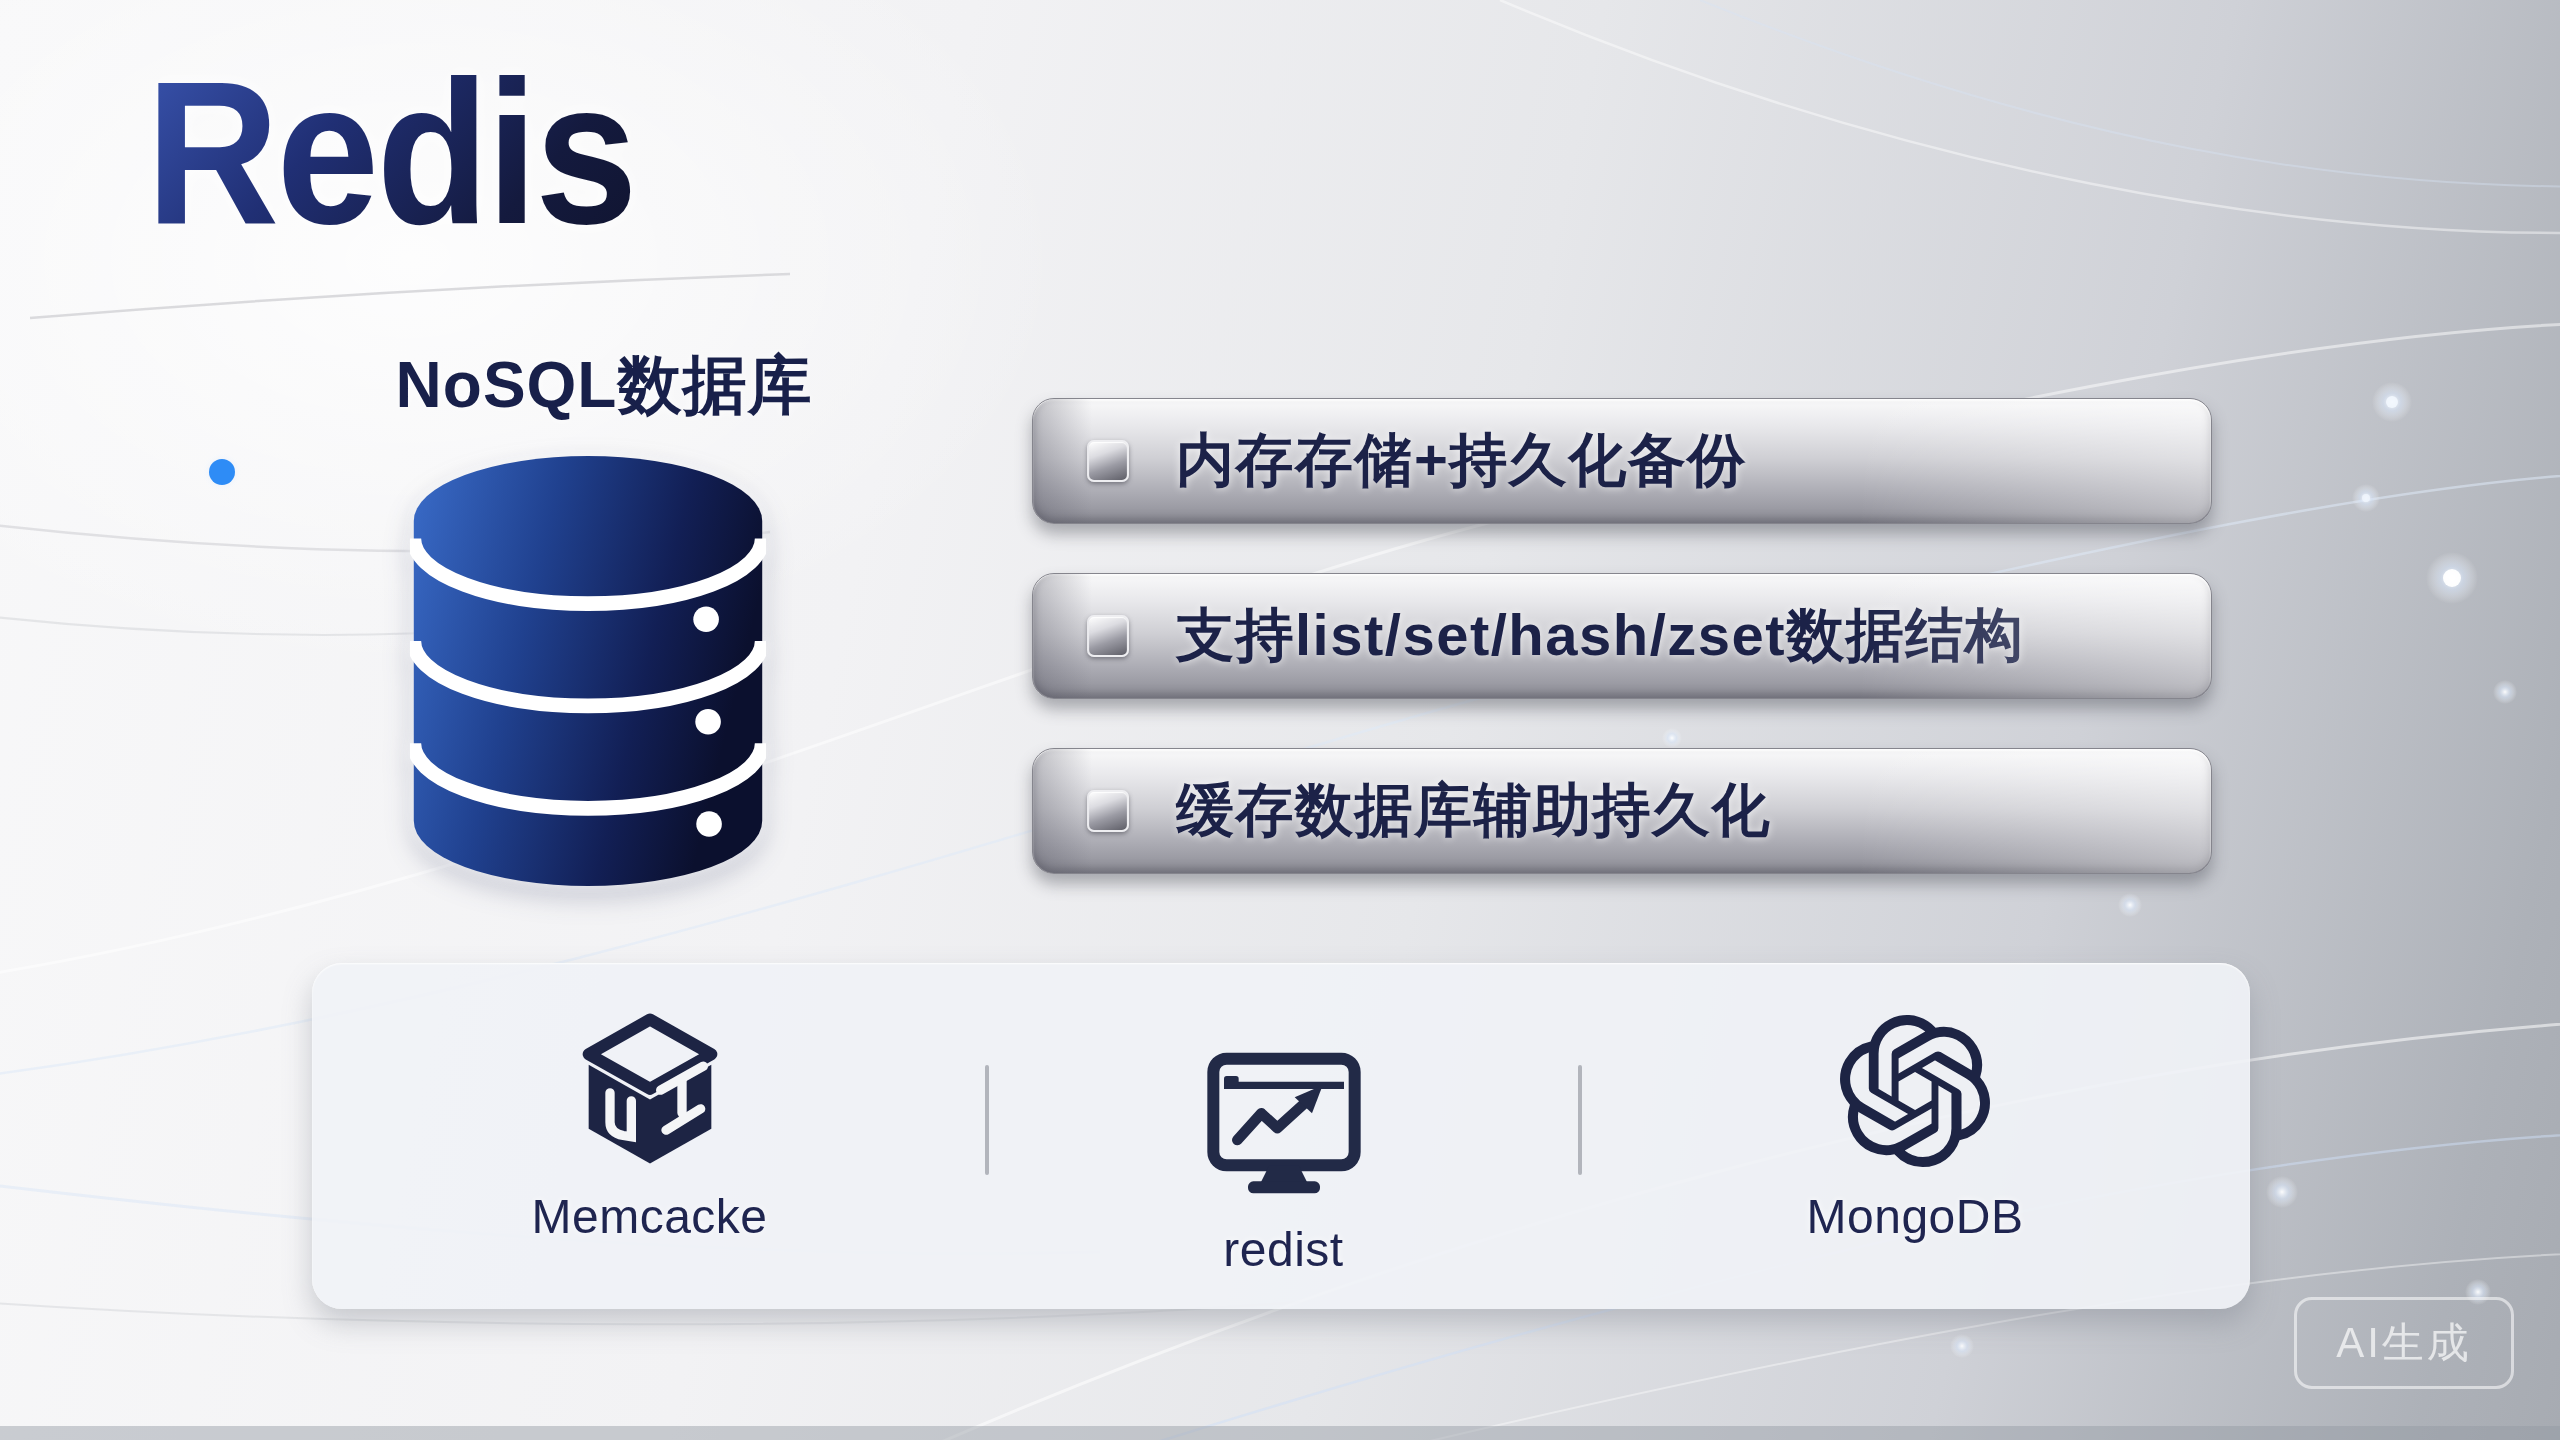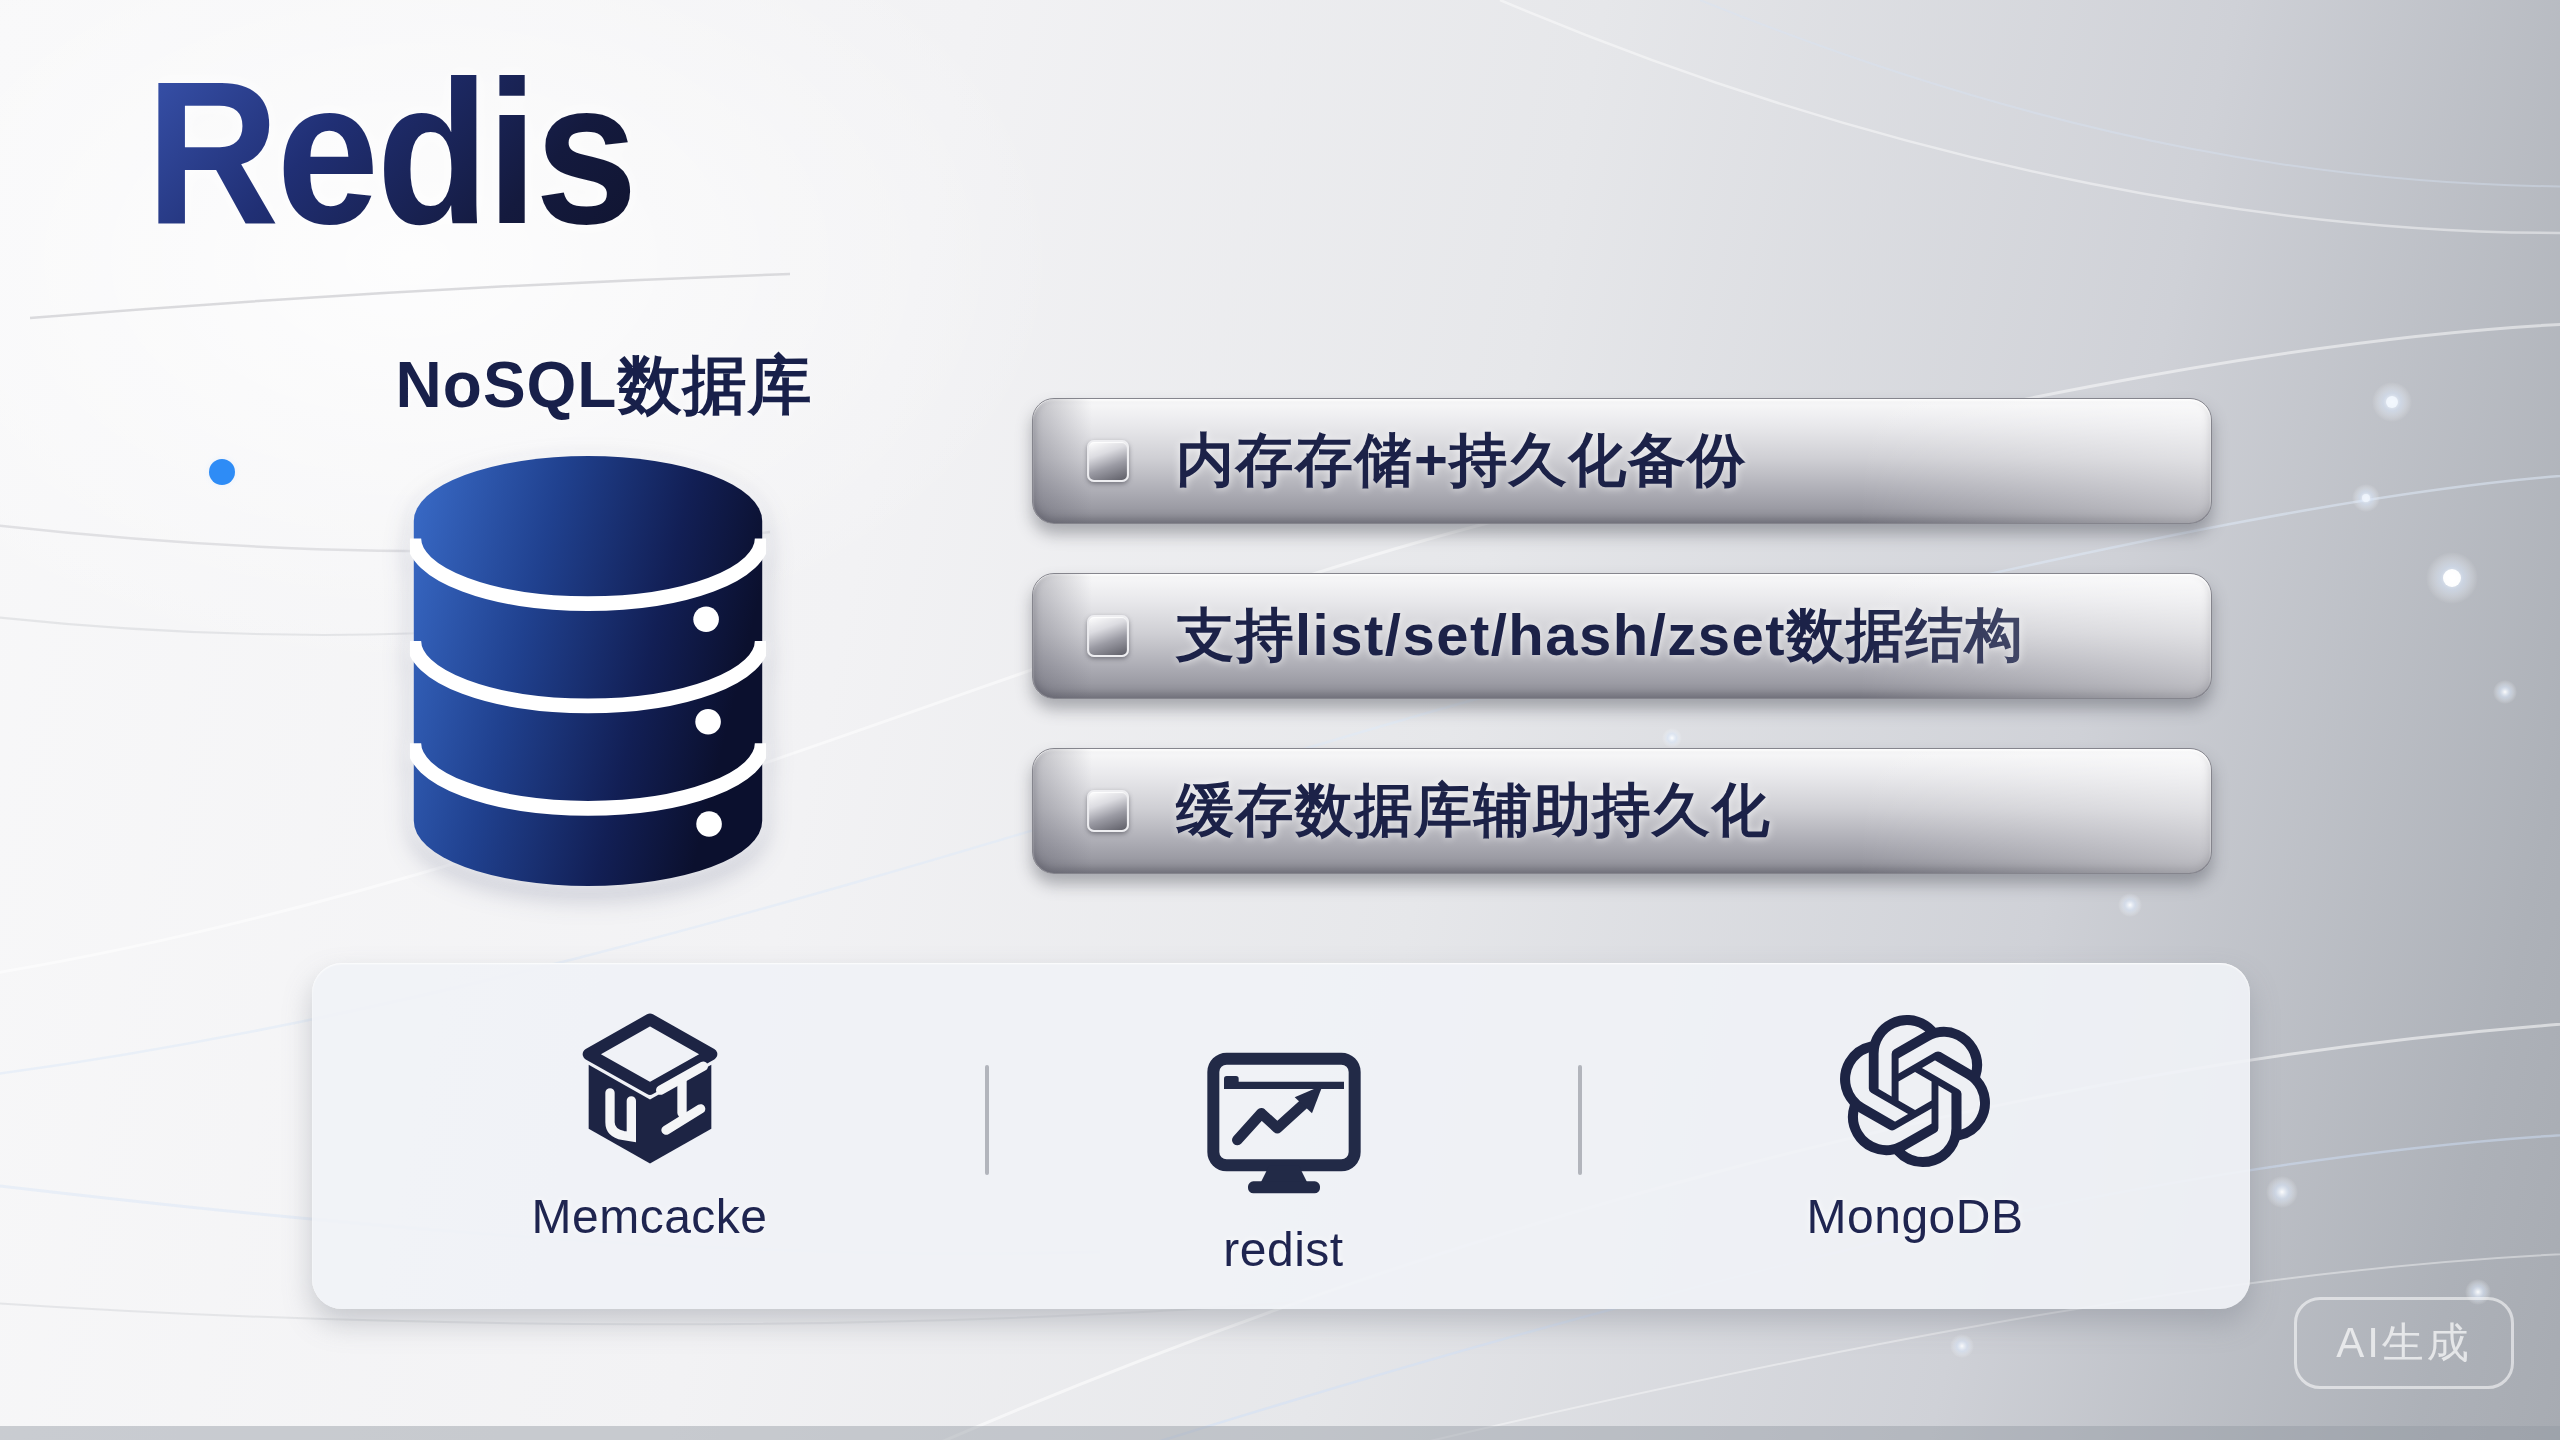--- a/index.html
+++ b/index.html
@@ -72,21 +72,21 @@
   .icon-box{height:172px;display:flex;align-items:center;justify-content:center;}
   .col-label{
     margin-top:12px;font-size:48px;color:#1f2550;letter-spacing:.5px;
     text-shadow:0 0 7px rgba(255,255,255,.85);
   }
   .divider{position:absolute;top:102px;width:4px;height:110px;background:#b2b5bc;border-radius:2px;}
   .divider1{left:673px;} .divider2{left:1266px;}
 
   
   .watermark{
-    position:absolute;left:2294px;top:1297px;width:220px;height:92px;border-radius:26px;
+    position:absolute;left:2294px;top:1297px;width:220px;height:92px;border-radius:18px;
     border:3px solid rgba(255,255,255,.55);
     display:flex;align-items:center;justify-content:center;
     font-size:42px;letter-spacing:3px;color:rgba(255,255,255,.68);
   }
 </style>
 </head>
 <body>
 
 <div id="stage">
 

